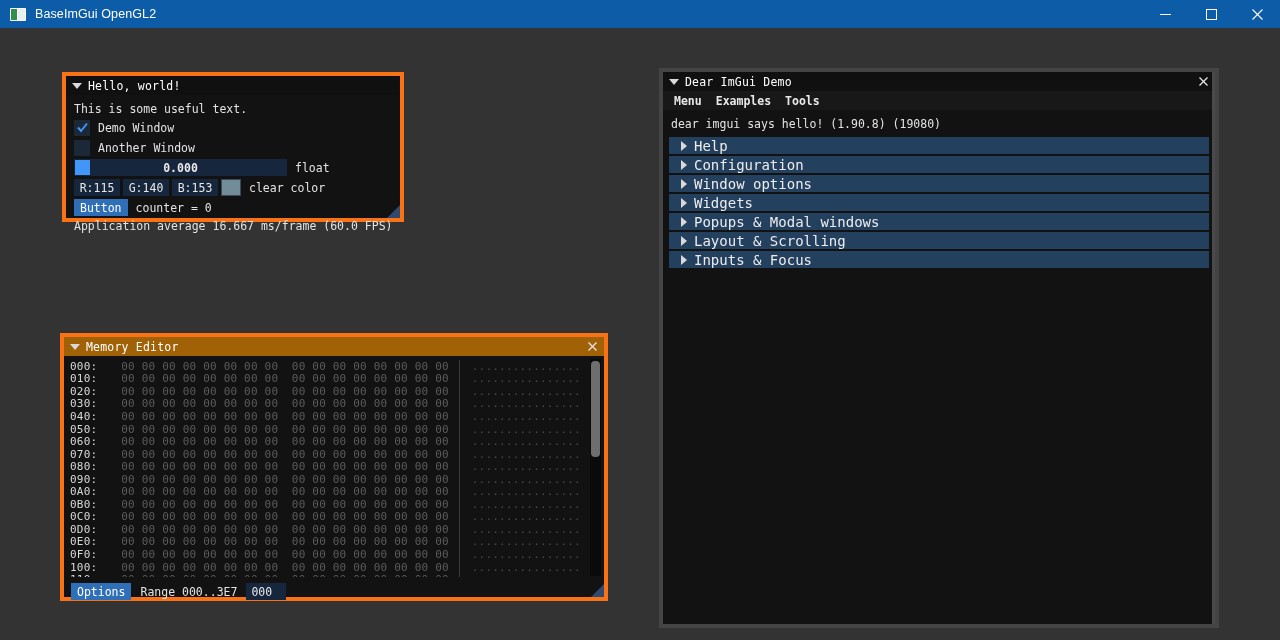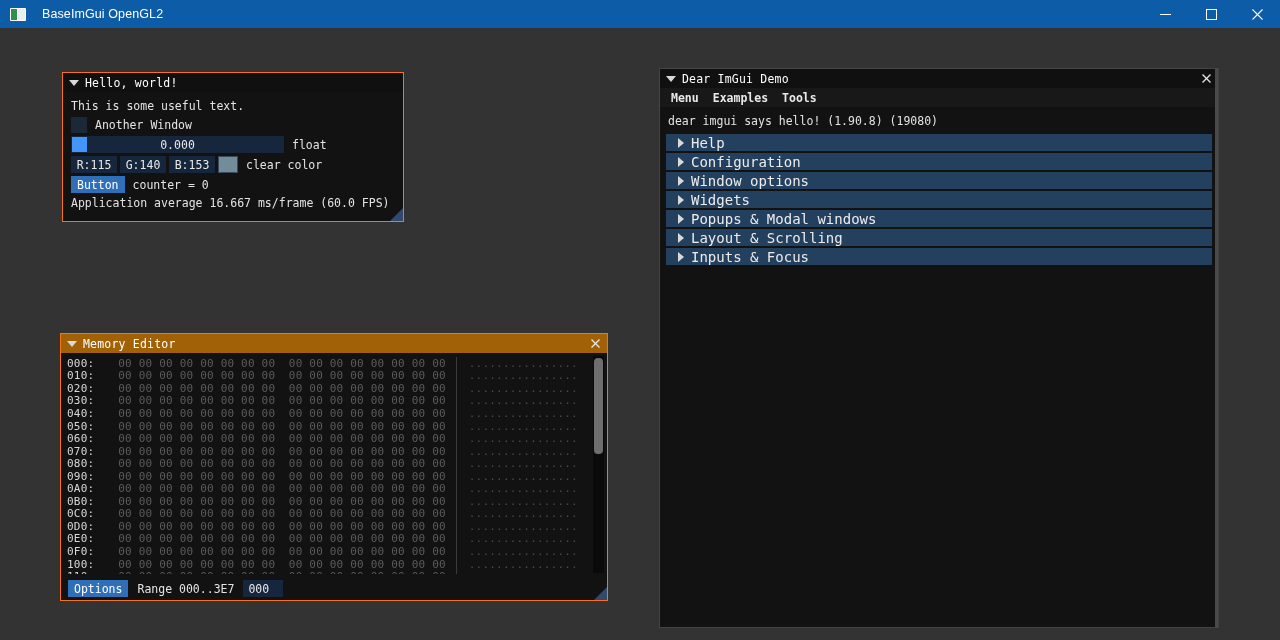--- a/index.html
+++ b/index.html
@@ -8,21 +8,21 @@
     background: #333333;
     font-family: "DejaVu Sans Mono", monospace;
   }
 
   
   #os-titlebar {
     position: absolute; left: 0; top: 0; width: 1280px; height: 28px;
     background: #0c5ca8;
     display: flex; align-items: center;
   }
-  #os-title-left { display: flex; align-items: center; padding-left: 10px; gap: 16px; flex: 1; }
+  #os-title-left { display: flex; align-items: center; padding-left: 10px; gap: 9px; flex: 1; }
   .os-appicon {
     width: 16px; height: 13px; position: relative;
     background: #ffffff; border-radius: 1px;
   }
   .os-appicon::before {
     content: ""; position: absolute; left: 1px; top: 1px; width: 6px; height: 11px;
     background: #2f8f4f;
   }
   .os-appicon::after {
     content: ""; position: absolute; left: 8px; top: 1px; width: 7px; height: 11px;
@@ -38,21 +38,21 @@
   }
   .os-btn svg { display: block; }
 
   
   #desktop {
     position: absolute; left: 0; top: 28px; width: 1280px; height: 612px;
     background: #333333;
   }
 
   
-  .imwin { position: absolute; background: #0f0f0fe8; border: 1px solid #f97316; }
+  .imwin { position: absolute; background: #0f0f0fe8; border: 4px solid #f97316; }
   .imwin-title {
     height: 19px; display: flex; align-items: center; padding: 0 5px 0 6px;
     color: #ffffff; font-size: 11.5px; letter-spacing: .2px;
   }
   .imwin-title.active { background: #a16207; }
   .imwin-title.inactive { background: #101010; }
   .tri {
     width: 0; height: 0; margin-right: 6px;
     border-left: 5px solid transparent; border-right: 5px solid transparent;
     border-top: 6px solid #d9d9d9; flex: none;
@@ -79,21 +79,21 @@
   .row { display: flex; align-items: center; height: 19px; margin-bottom: 1px; }
   .cb {
     width: 16px; height: 16px; background: #1b2838; border: 0;
     display: flex; align-items: center; justify-content: center; flex: none;
   }
   .cb-label { margin-left: 8px; color: #e3e3e3; font-size: 11.5px; white-space: pre; }
   .check { width: 11px; height: 11px; display:block; }
 
   .slider {
     position: relative; width: 213px; height: 17px; background: #16263c;
-    display: flex; align-items: center; justify-content: center; flex: none;
+    display: flex; align-items: center; justify-content: center; flex: none; font-weight: bold;
   }
   .slider-grab { position: absolute; left: 1px; top: 1px; width: 15px; height: 15px; background: #4296fa; }
   .slider-val { color: #e8e8e8; font-size: 11.5px; position: relative; }
   .side-label { margin-left: 8px; color: #e3e3e3; font-size: 11.5px; white-space: pre; }
 
   .drag {
     width: 46px; height: 17px; background: #16263c; color: #e8e8e8;
     display: flex; align-items: center; justify-content: center;
     font-size: 11.5px; margin-right: 3px; flex: none;
   }
@@ -178,20 +178,28 @@
 <div id="desktop" style="background: rgb(51, 51, 51);">
 
   <div class="imwin" id="win-hello">
     <div class="imwin-title inactive">
       <span class="tri"></span>
       <span>Hello, world!</span>
     </div>
     <div id="hello-body">
       <div class="txt-line">This is some useful text.</div>
 
+      <div class="row">
+        <span class="cb">
+          <svg class="check" viewBox="0 0 11 11">
+            <polyline points="1,5.5 4,9 10,1.5" fill="none" stroke="#4296fa" stroke-width="2"></polyline>
+          </svg>
+        </span>
+        <span class="cb-label">Demo Window</span>
+      </div>
 
       <div class="row">
         <span class="cb"></span>
         <span class="cb-label">Another Window</span>
       </div>
 
       <div class="row">
         <span class="slider">
           <span class="slider-grab" style="background: rgb(66, 150, 250);"></span>
           <span class="slider-val">0.000</span>

